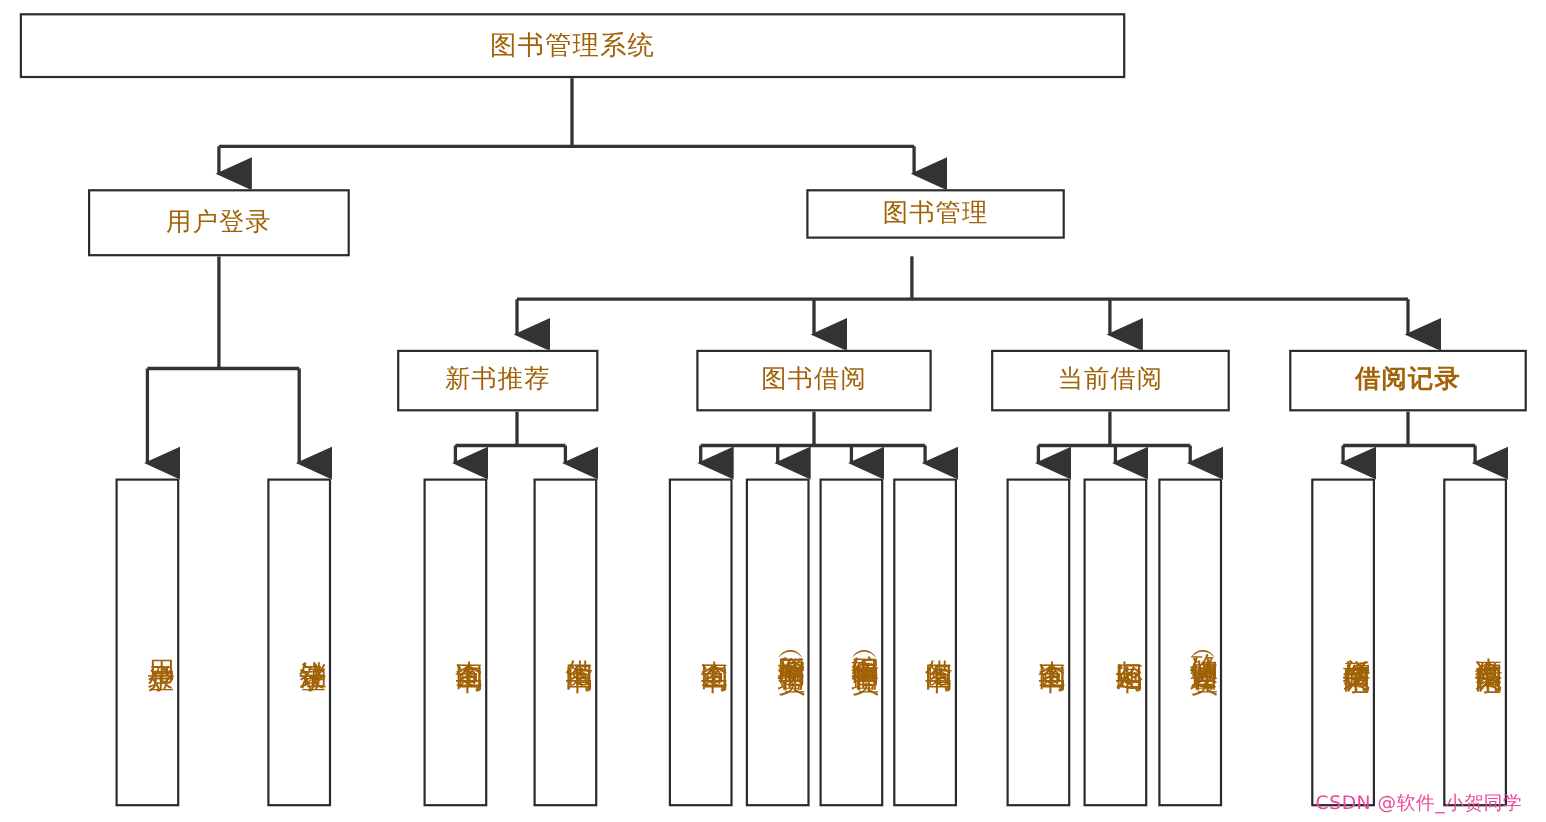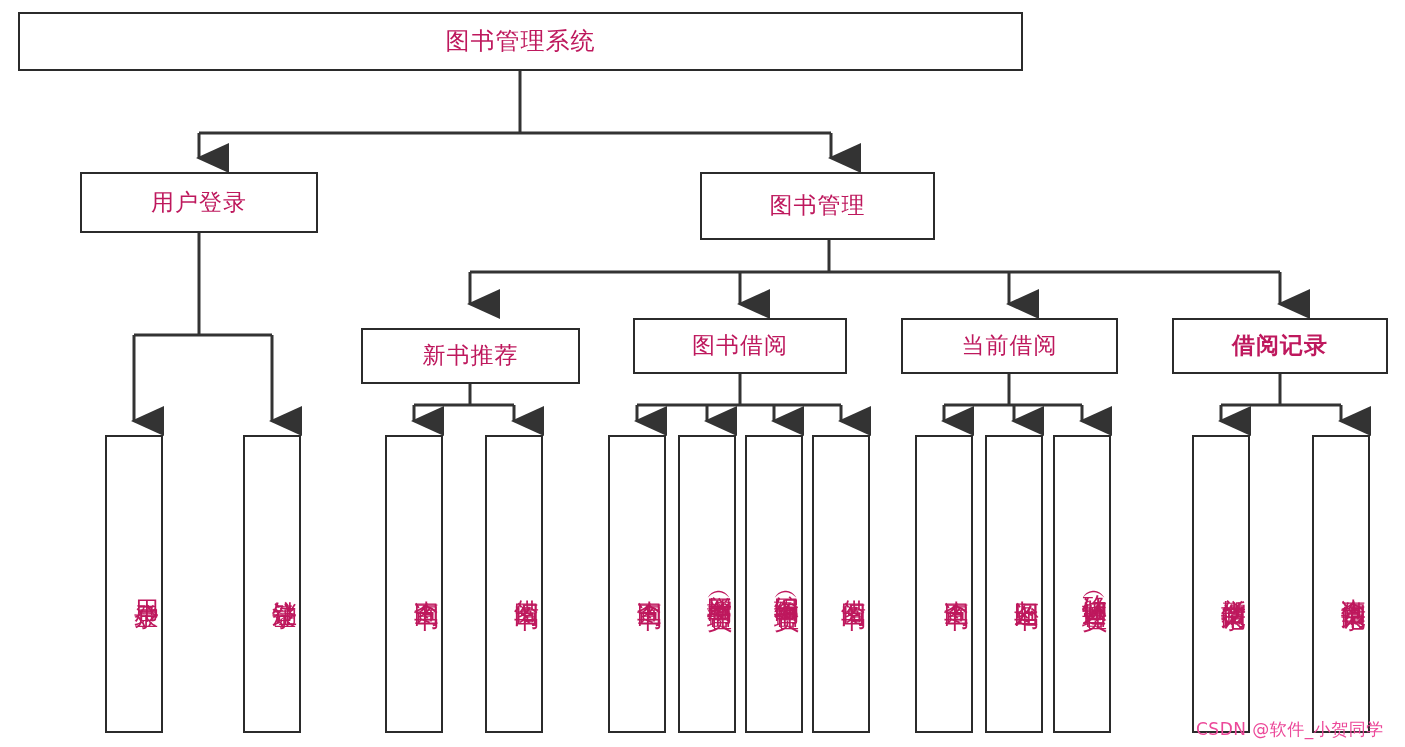--- a/index.html
+++ b/index.html
@@ -27,21 +27,21 @@
     pointer-events: none;
   }
   .node {
     position: absolute;
     box-sizing: border-box;
     background: #ffffff;
     border: 2px solid #2b2b2b;
     display: flex;
     align-items: center;
     justify-content: center;
-    color: #be185d;
+    color: #a16207;
   }
   .node.horiz {
     font-size: 23px;
     line-height: 1.2;
     letter-spacing: 1px;
   }
   .node.root {
     font-size: 24px;
   }
   .node.vert {
@@ -126,25 +126,25 @@
     </g>
   </svg>
 
   <div class="node horiz root" style="left:18px; top:12px; width:1005px; height:59px;">
     <span>图书管理系统</span>
   </div>
 
   <div class="node horiz" style="left:80px; top:172px; width:238px; height:61px;">
     <span>用户登录</span>
   </div>
-  <div class="node horiz" style="left:700px; top:172px; width:235px; height:68px;justify-content:center;">
+  <div class="node horiz" style="left:733px; top:172px; width:235px; height:45px;justify-content:center;">
     <span>图书管理</span>
   </div>
 
-  <div class="node horiz" style="left:361px; top:328px; width:219px; height:56px;">
+  <div class="node horiz" style="left:361px; top:318px; width:183px; height:56px;">
     <span>新书推荐</span>
   </div>
   <div class="node horiz" style="left:633px; top:318px; width:214px; height:56px;">
     <span>图书借阅</span>
   </div>
   <div class="node horiz" style="left:901px; top:318px; width:217px; height:56px;">
     <span>当前借阅</span>
   </div>
   <div class="node horiz" style="left:1172px; top:318px; width:216px; height:56px;font-weight:bold;">
     <span>借阅记录</span>

